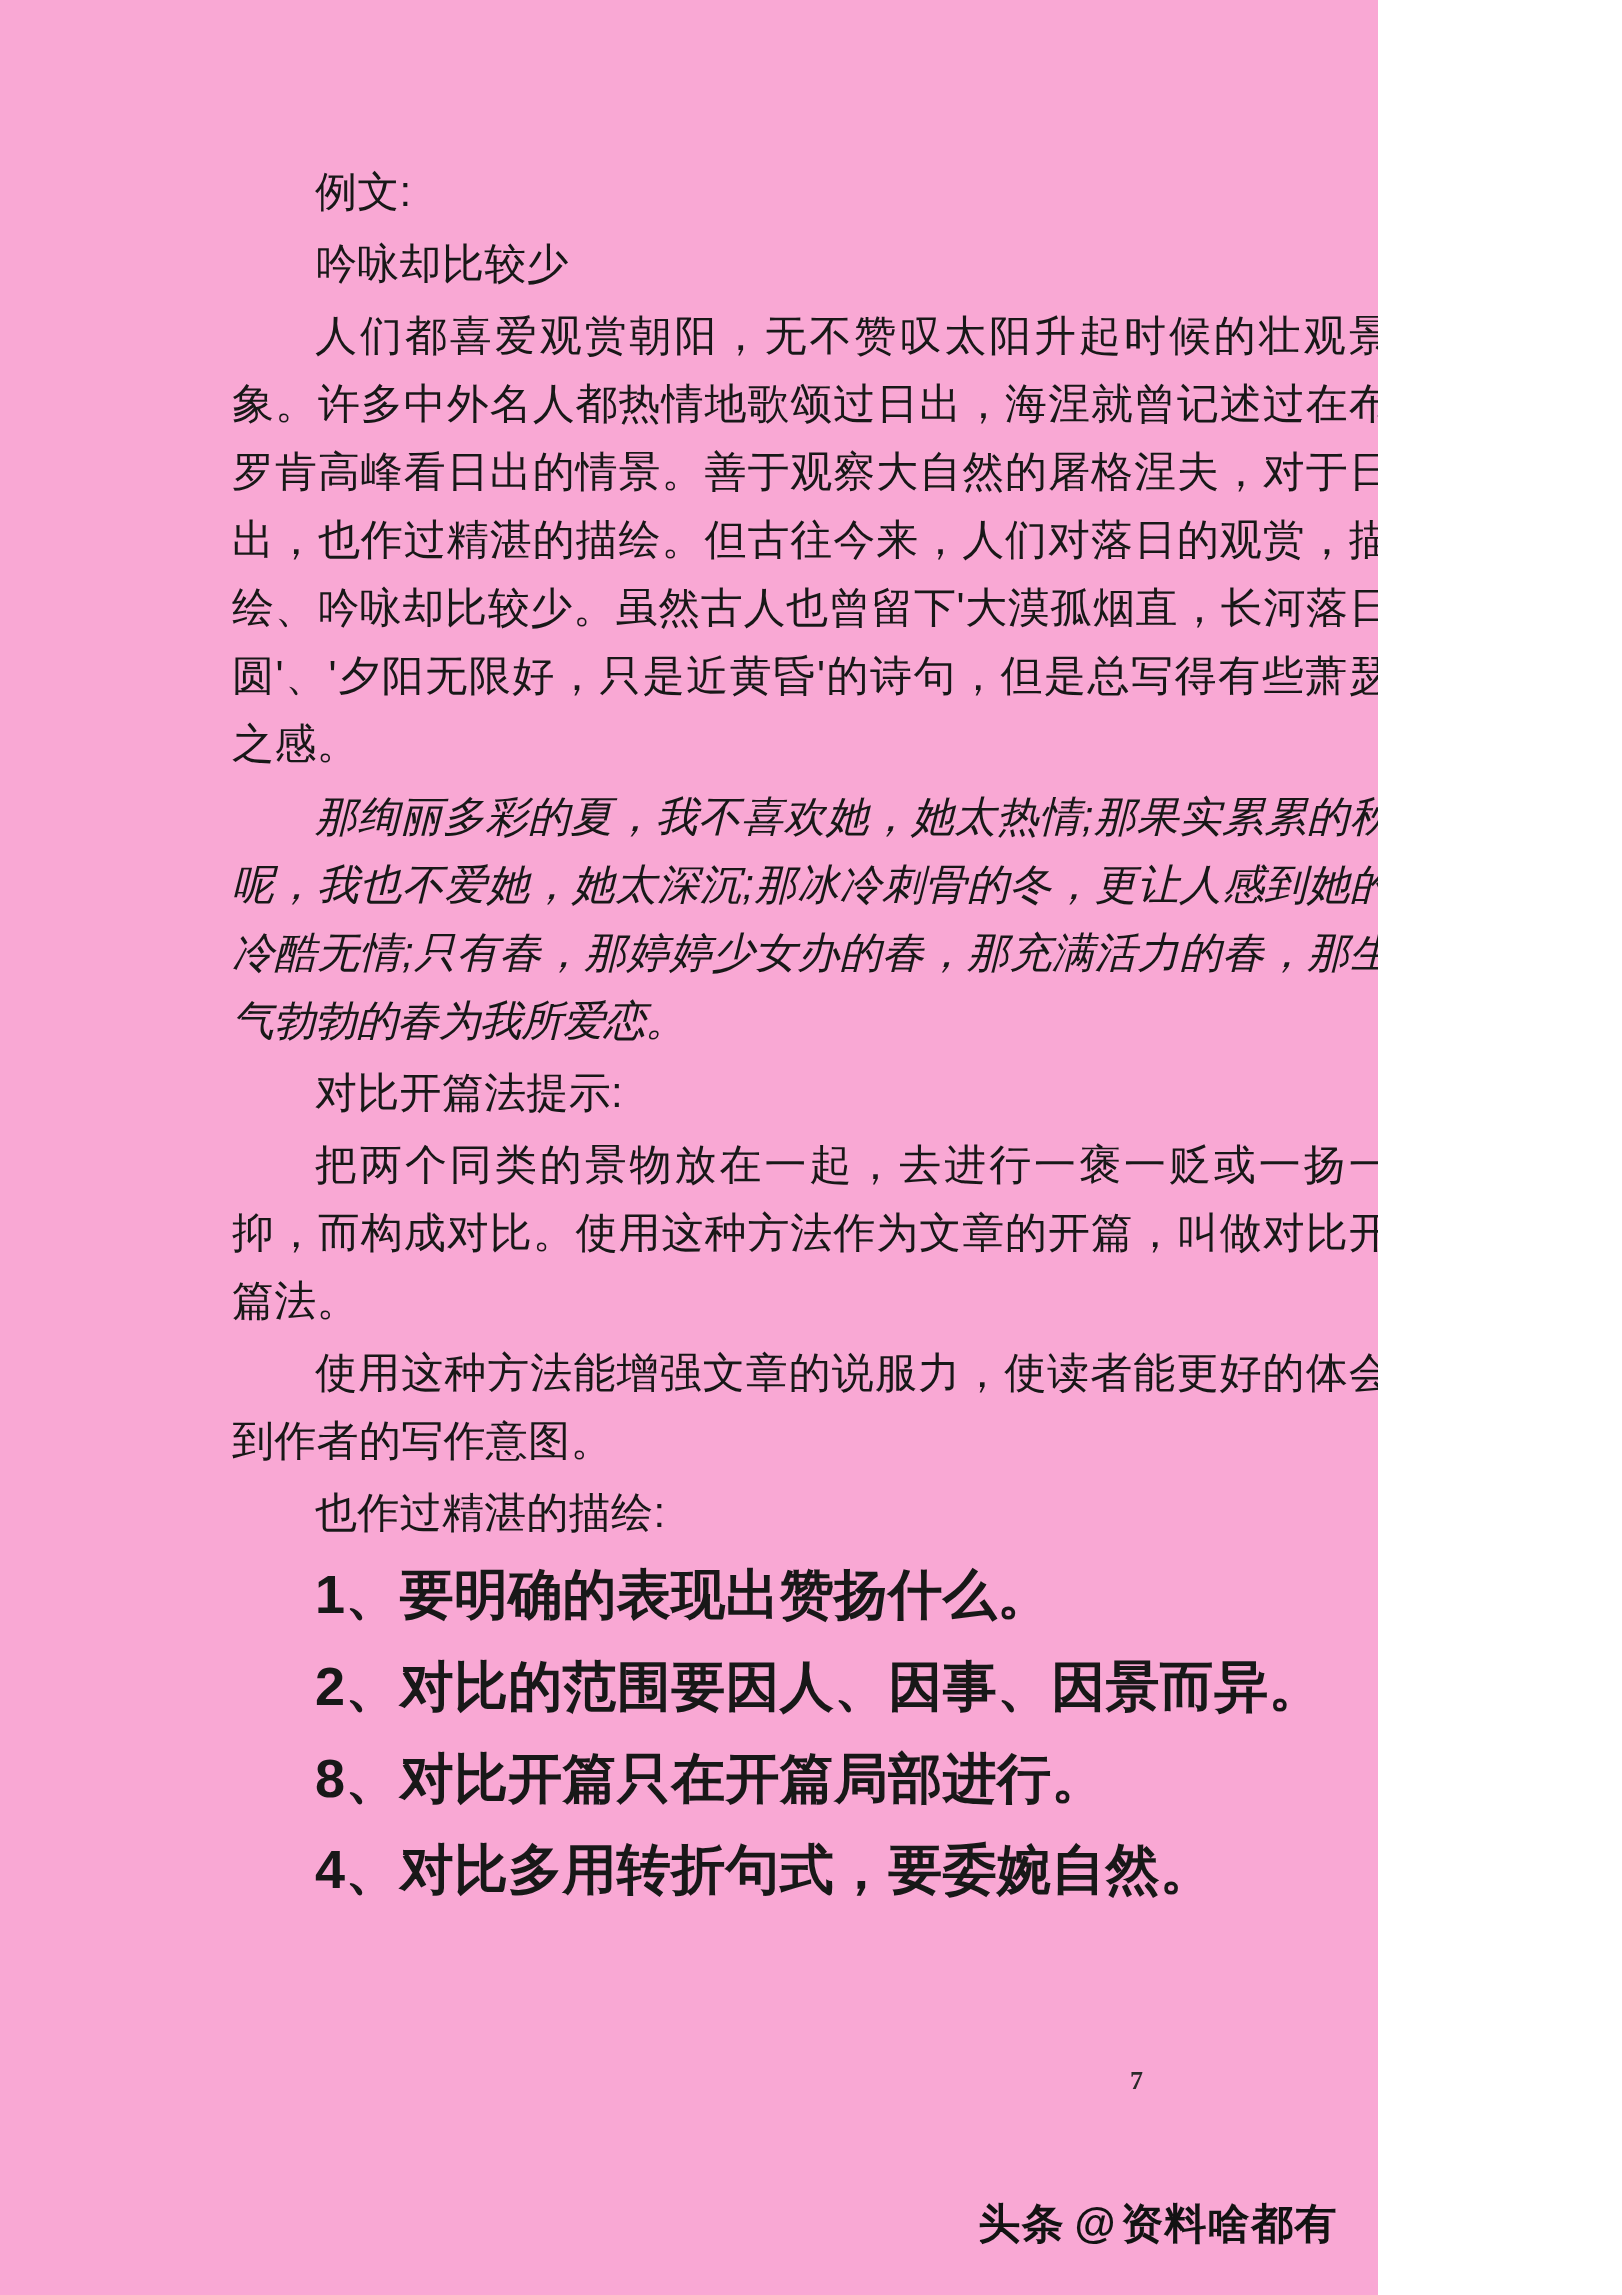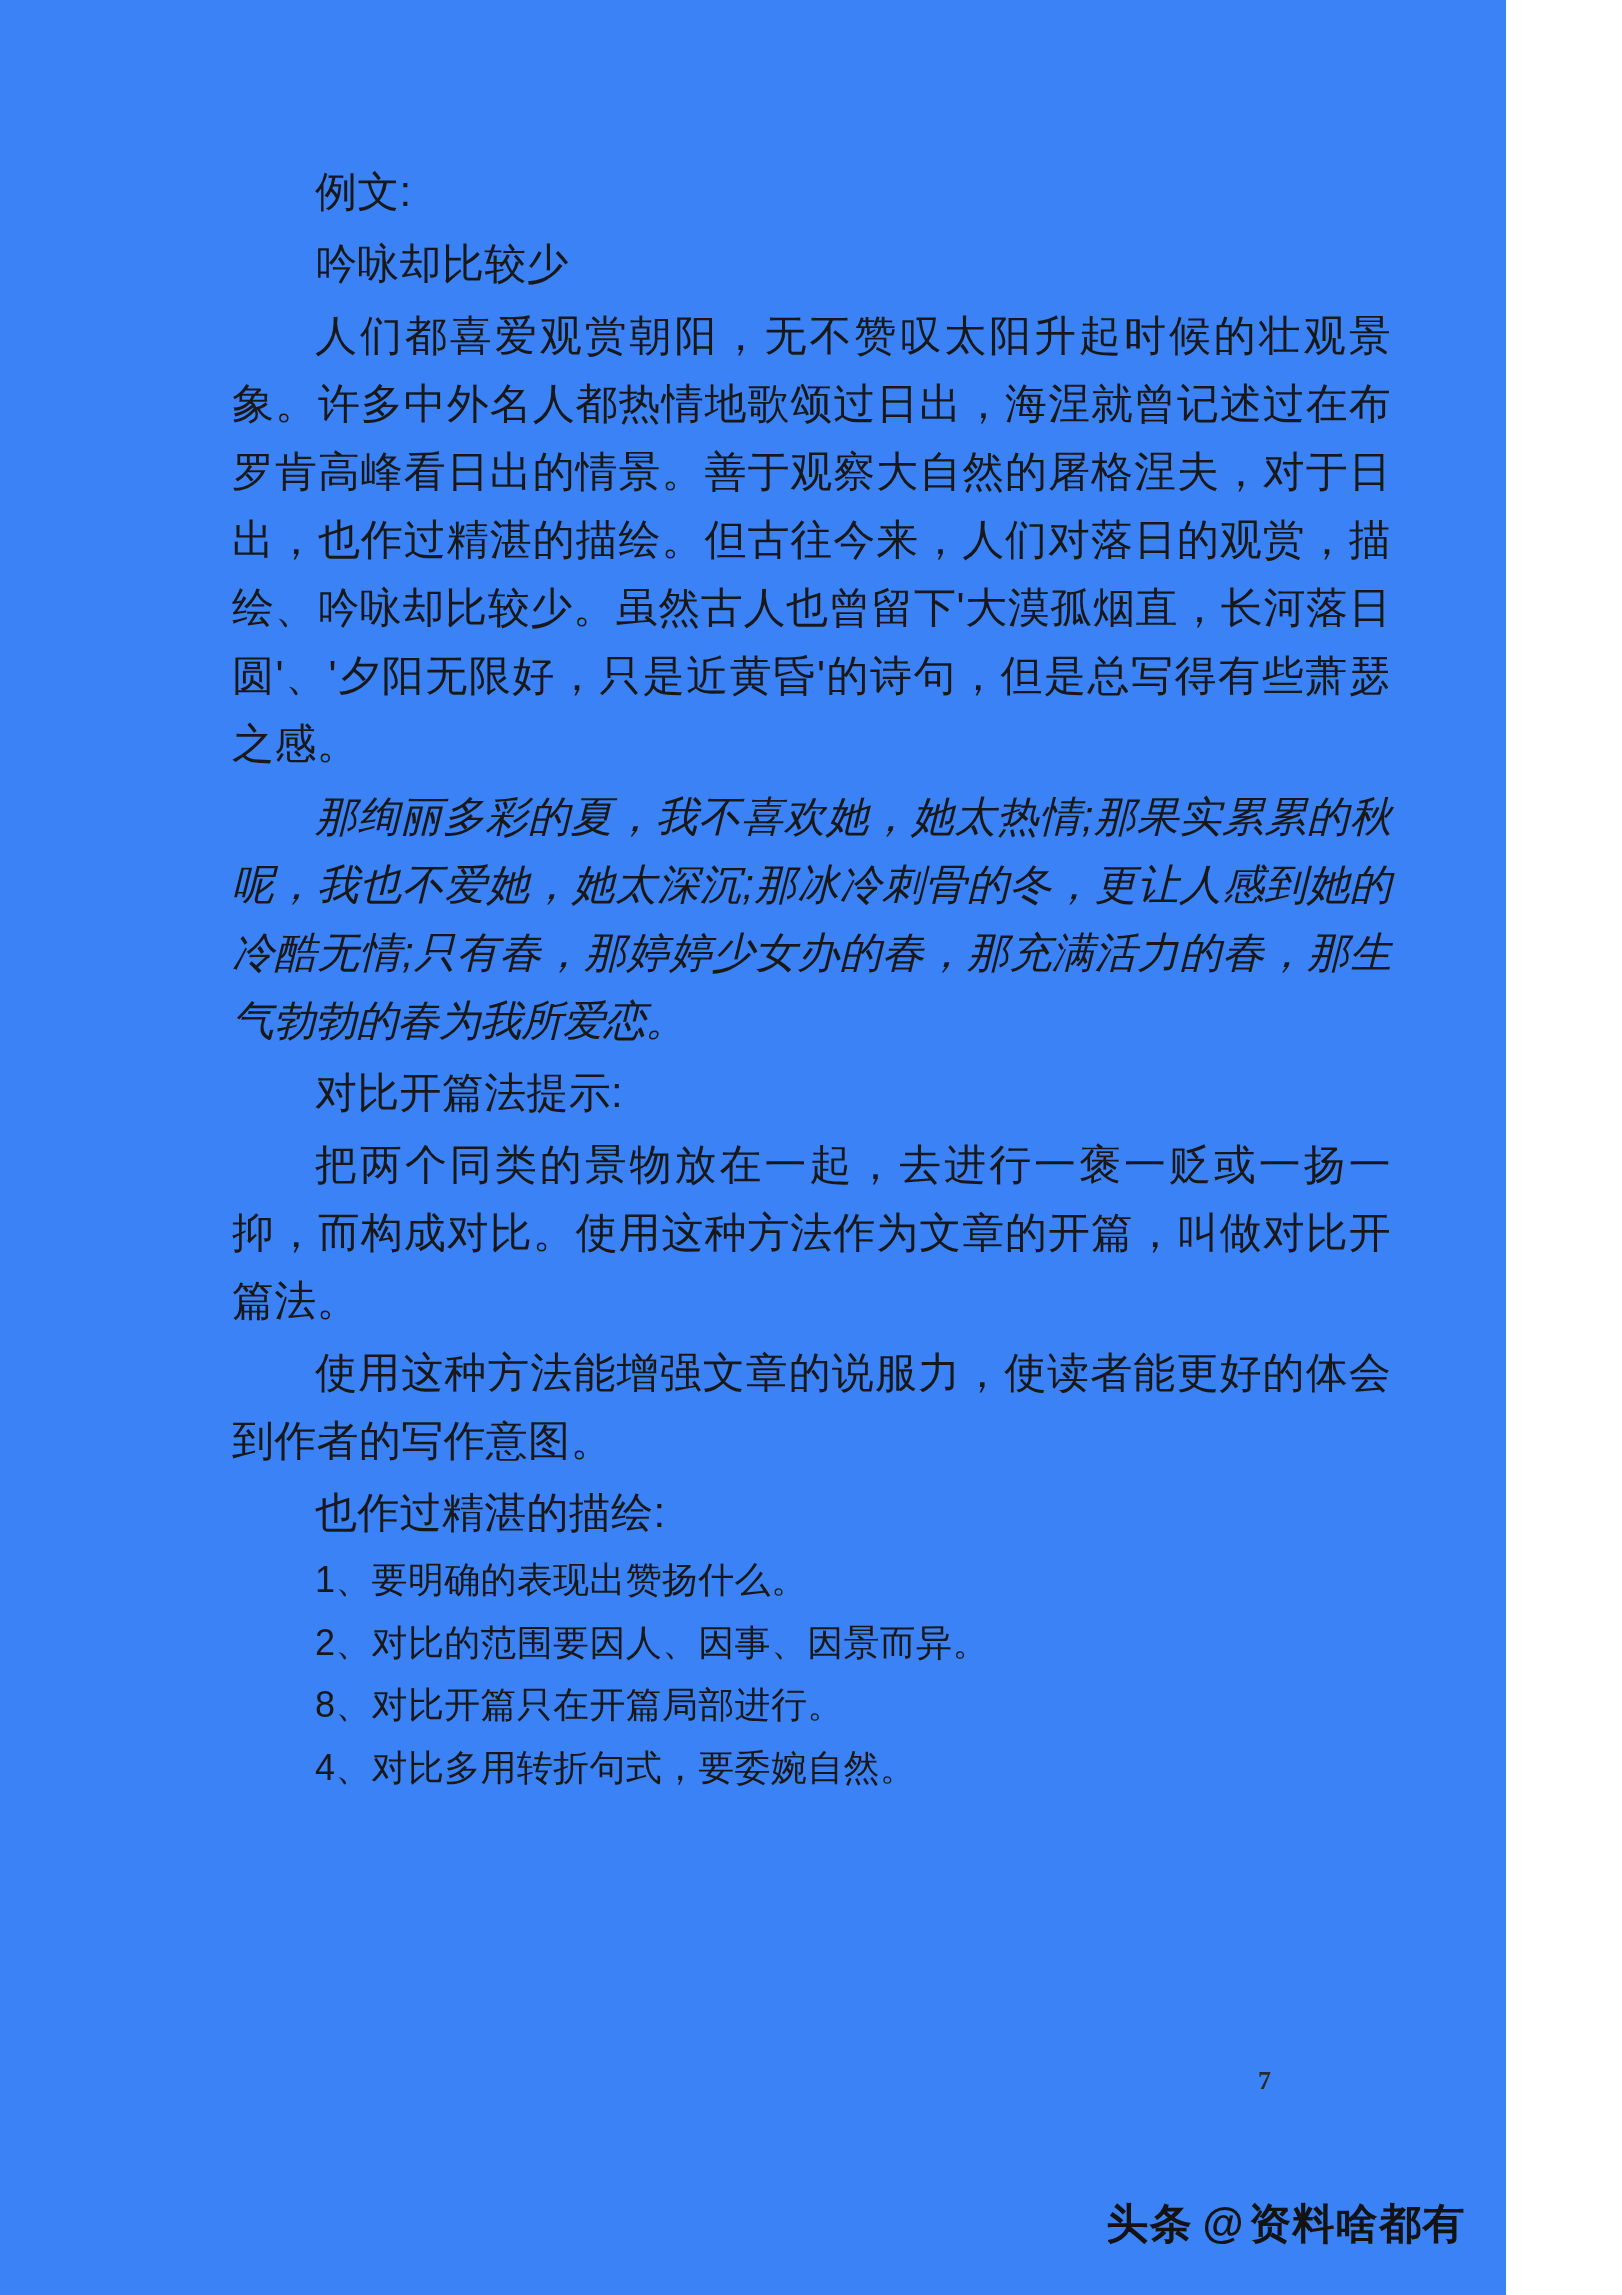--- a/index.html
+++ b/index.html
@@ -6,23 +6,23 @@
     margin: 0;
     padding: 0;
     background: #ffffff;
   }
   body {
     font-family: "Liberation Sans", "DejaVu Sans", sans-serif;
     color: #1a1a1a;
   }
   .page {
     position: relative;
-    width: 1506px;
+    width: 1378px;
     height: 2295px;
-    background: #3b82f6;
+    background: #f9a8d4;
     overflow: hidden;
     box-sizing: border-box;
   }
   .content {
     position: absolute;
     left: 232px;
     top: 158px;
     width: 1159px;
   }
   .para {
@@ -32,27 +32,28 @@
     text-align: justify;
     text-justify: inter-character;
     margin: 0 0 4.1px 0;
     color: #181818;
     font-weight: 400;
   }
   .indent {
     text-indent: 83px;
   }
   .line-item {
-    font-size: 36px;
+    font-size: 54px;
     line-height: 1.62;
     letter-spacing: 0.3px;
     margin: 0 0 4.1px 0;
     color: #181818;
     text-indent: 83px;
     white-space: nowrap;
+    font-weight: bold;
   }
   .tight {
     letter-spacing: -0.7px;
     font-style: italic;
   }
   .page-number {
     position: absolute;
     right: 235px;
     top: 2068px;
     font-size: 26px;

